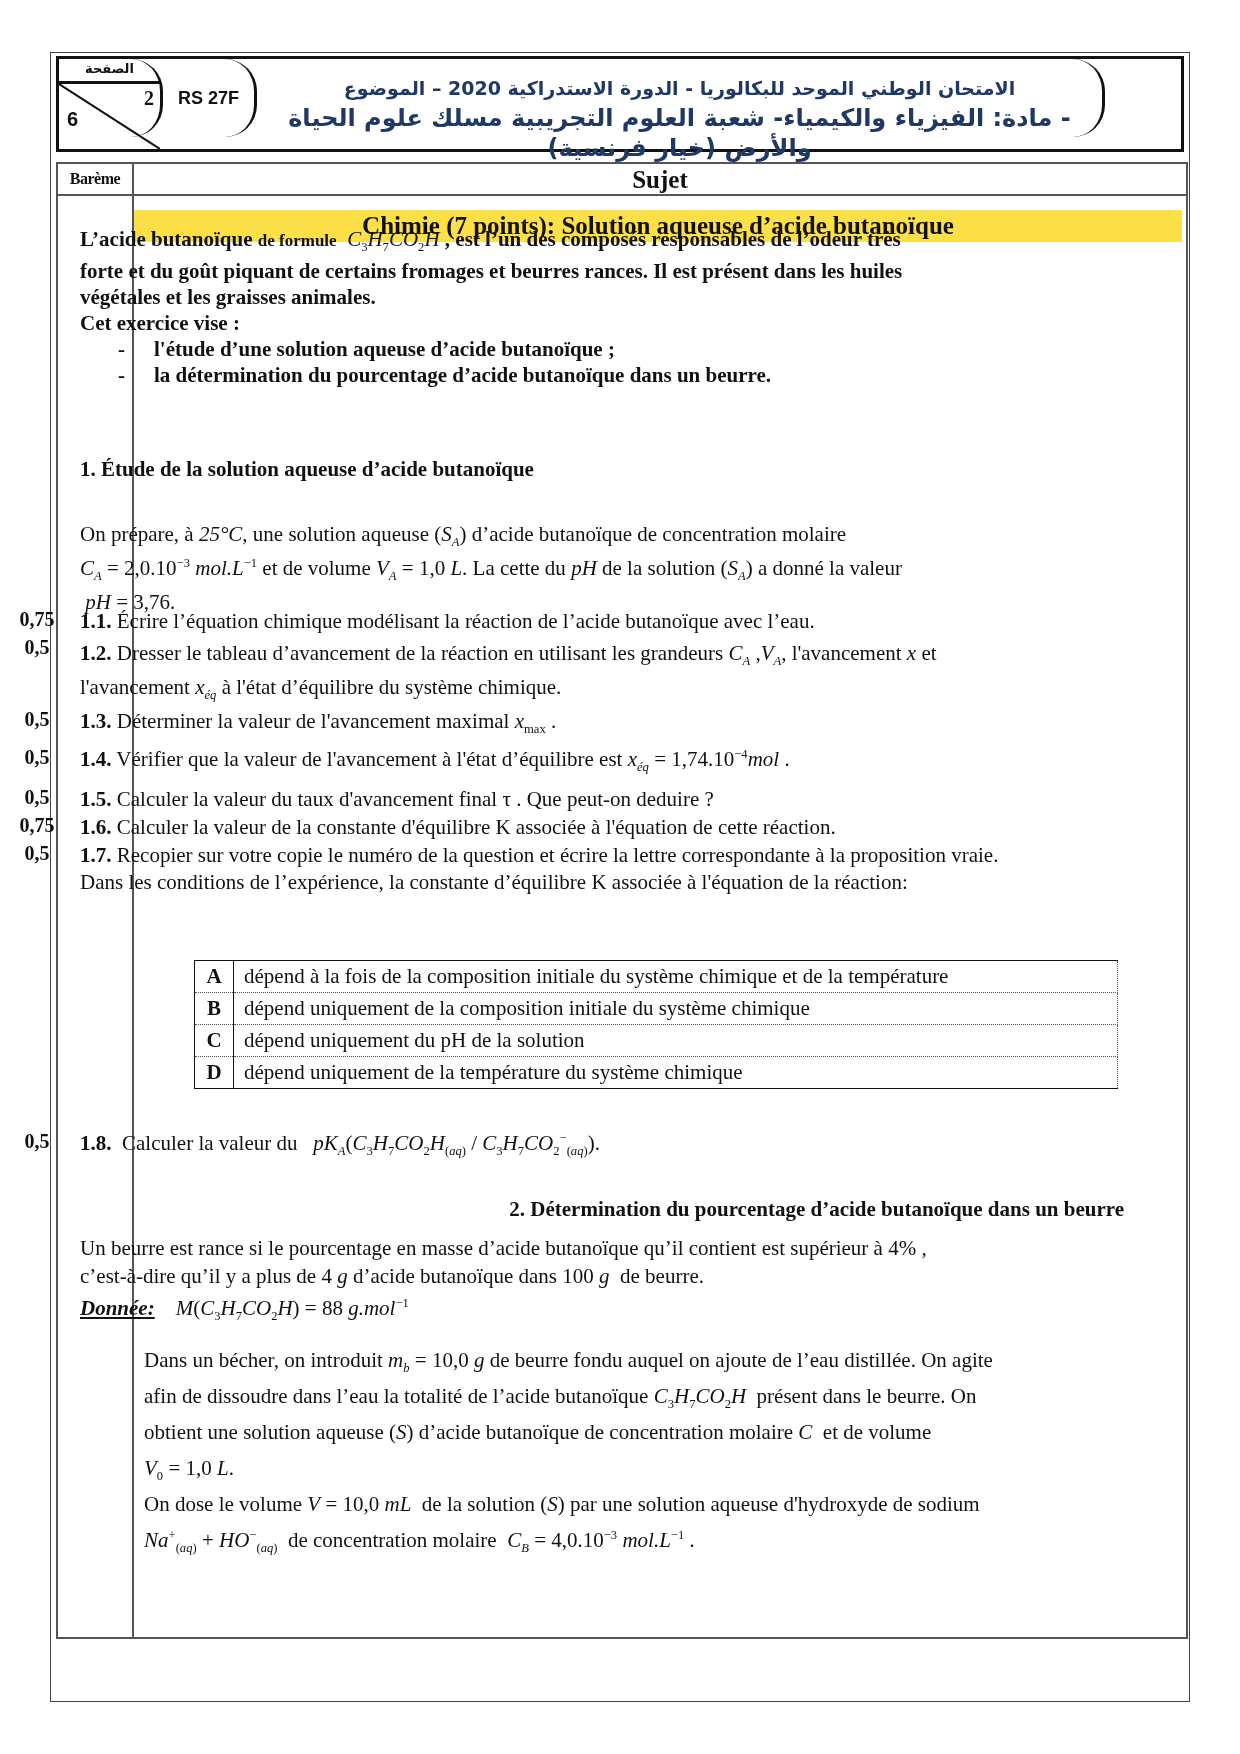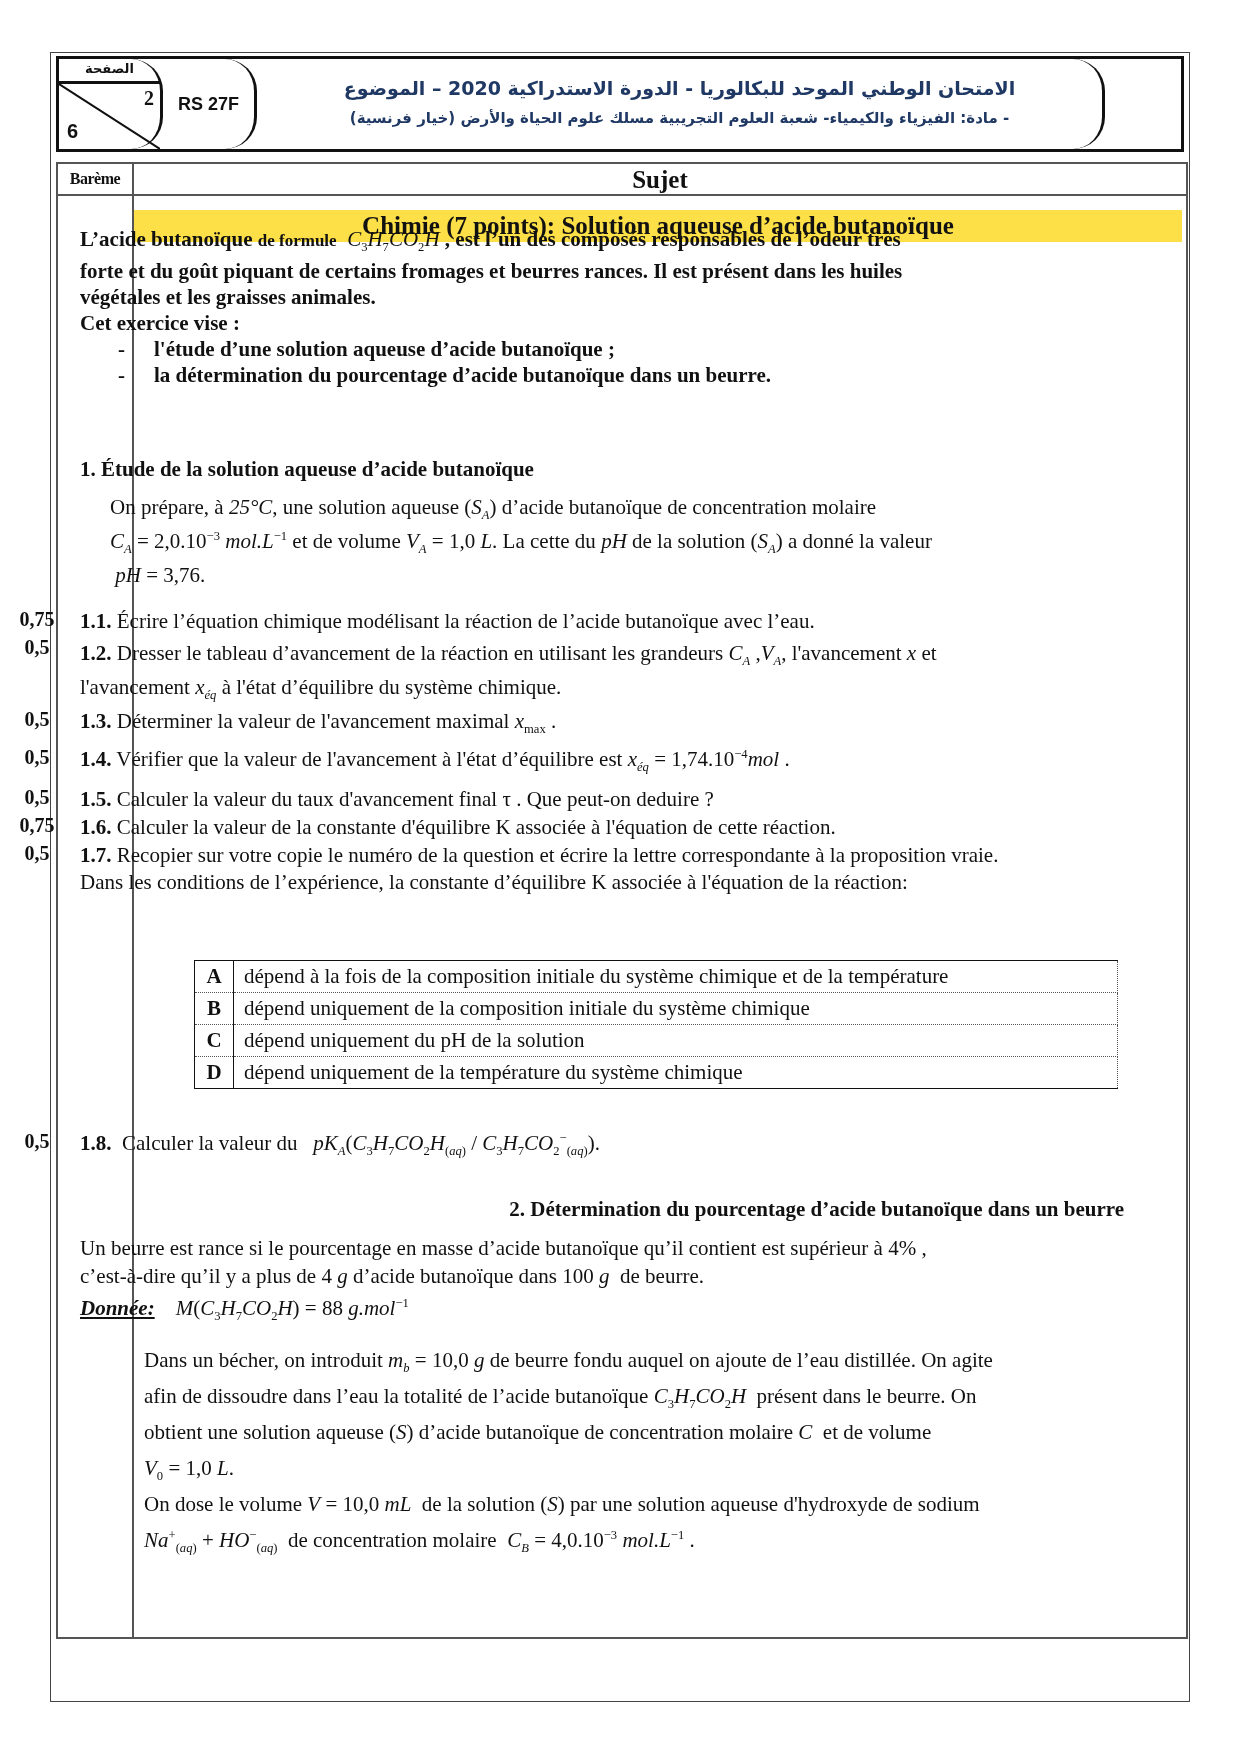--- a/index.html
+++ b/index.html
@@ -4,32 +4,32 @@
 <style>
   html, body { margin: 0; padding: 0; background: #ffffff; }
   body { width: 1240px; height: 1754px; position: relative; font-family: "Liberation Serif", serif; color: #111; }
   .abs { position: absolute; }
 
   
   .page-frame { left: 50px; top: 52px; width: 1140px; height: 1650px; border: 1px solid #444; box-sizing: border-box; }
 
   
   .header { left: 56px; top: 56px; width: 1128px; height: 96px; border: 3px solid #111; box-sizing: border-box; }
-  .hdr-cell { position: absolute; top: 0; bottom: 0; border-right: 3px solid #111; box-sizing: border-box; border-radius: 32px; }
+  .hdr-cell { position: absolute; top: 0; bottom: 12px; border-right: 3px solid #111; box-sizing: border-box; border-radius: 32px; }
   .hdr-page { left: 0; width: 104px; }
   .hdr-page-label { position: absolute; left: 0; right: 0; top: 0; height: 22px; border-bottom: 3px solid #111; text-align: center;
       font-family: "DejaVu Sans", sans-serif; font-weight: bold; font-size: 13px; line-height: 20px; direction: rtl; }
   .hdr-page-num { position: absolute; right: 6px; top: 28px; font-family: "Liberation Serif", serif; font-weight: bold; font-size: 20px; }
   .hdr-page-total { position: absolute; left: 8px; bottom: 6px; font-family: "Liberation Sans", sans-serif; font-weight: bold; font-size: 20px; }
   .hdr-diag { position: absolute; left: 0; top: 25px; width: 101px; height: 65px; }
   .hdr-code { left: 104px; width: 94px; display: flex; align-items: center; justify-content: center;
       font-family: "Liberation Sans", sans-serif; font-weight: bold; font-size: 18px; }
   .hdr-title { left: 198px; width: 848px; text-align: center; direction: rtl; color: #1f3864;
       font-family: "DejaVu Sans", sans-serif; font-weight: bold; font-size: 19px; padding-top: 14px; line-height: 30px; }
-  .hdr-title .l2 { font-size: 15px; padding-right: 28px; margin-left: 28px; }
+  .hdr-title .l2 { font-size: 24px; padding-right: 28px; margin-left: 28px; }
   .hdr-right { left: 1046px; width: 79px; border-right: none; }
 
   
   .body-table { left: 56px; top: 162px; width: 1132px; height: 1477px; border: 2px solid #555; box-sizing: border-box; }
   .col-sep { left: 74px; top: 0; bottom: 0; width: 0; border-left: 2px solid #555; }
   .row-sep { left: 0; right: 0; top: 30px; height: 0; border-top: 2px solid #555; }
   .bareme-head { left: 0; width: 74px; top: 0; height: 30px; text-align: center; font-weight: bold; font-size: 16px; line-height: 30px; letter-spacing: -0.5px; }
   .sujet-head { left: 76px; right: 0; top: 0; height: 30px; text-align: center; font-weight: bold; font-size: 25px; line-height: 32px; }
 
   .banner { left: 76px; top: 46px; width: 1048px; height: 32px; background: #fde047; text-align: center; font-weight: bold; font-size: 25px; line-height: 32px; }
@@ -94,21 +94,21 @@
   <div>végétales et les graisses animales.</div>
   <div>Cet exercice vise :</div>
   <ul class="bullets">
     <li>l'étude d’une solution aqueuse d’acide butanoïque ;</li>
     <li>la détermination du pourcentage d’acide butanoïque dans un beurre.</li>
   </ul>
 </div>
 
 <div class="abs content b" style="top:456px;">1. Étude de la solution aqueuse d’acide butanoïque</div>
 
-<div class="abs content" style="top:490px; line-height:34px;margin-left:30px;">
+<div class="abs content" style="top:517px; line-height:34px;">
   <div>
     <span>On prépare, à</span>
     <i class="m">25°C</i><span>, une solution aqueuse</span>
     (<i class="m">S</i><sub><i>A</i></sub>)
     <span>d’acide butanoïque de concentration molaire</span>
   </div>
   <div>
     <i class="m">C</i><sub><i>A</i></sub> = 2,0.10<sup>−3</sup> <i class="m">mol.L</i><sup>−1</sup>
     <span>et de volume</span>
     <i class="m">V</i><sub><i>A</i></sub> = 1,0 <i class="m">L</i><span>. La cette du</span>

